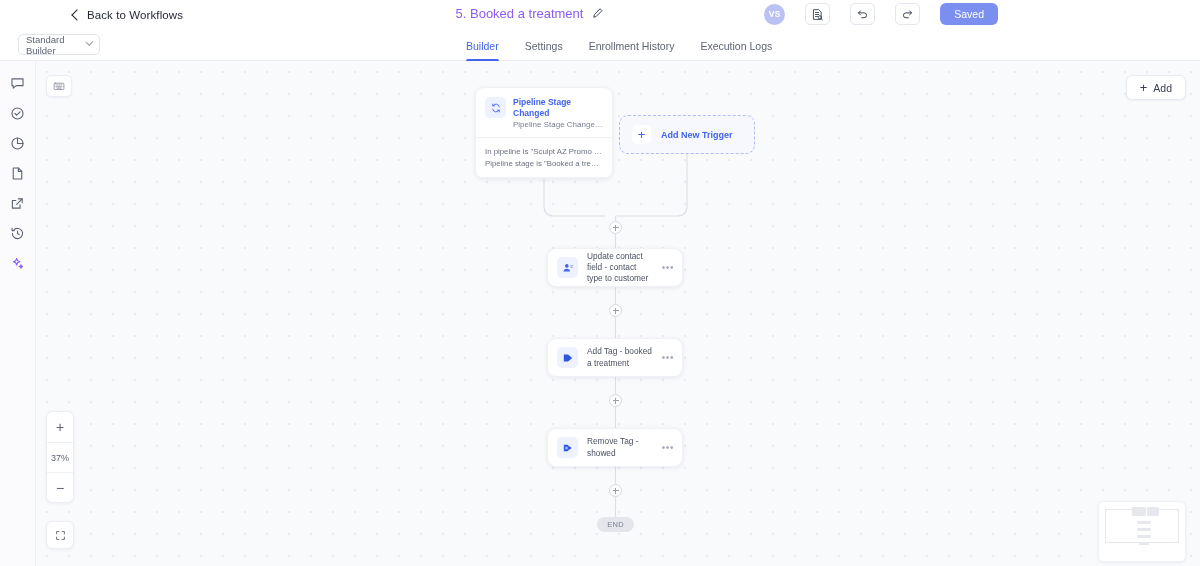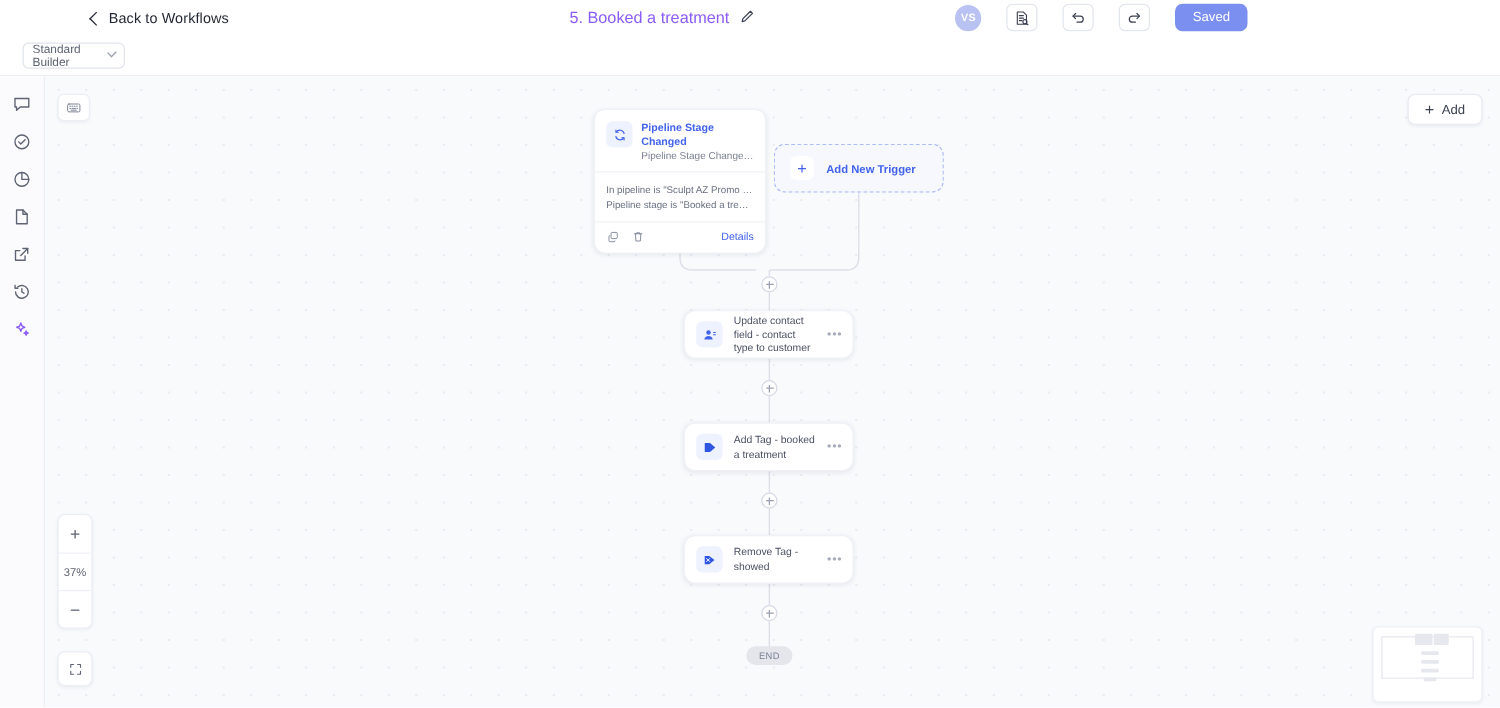--- a/index.html
+++ b/index.html
@@ -288,20 +288,26 @@
       <button class="saved-btn">Saved</button>
     </div>
   </div>
 
   <div class="subbar">
     <div class="builder-select">
       <span>Standard Builder</span>
       <span class="chev-down"></span>
     </div>
 
+    <div class="tabs">
+      <div class="tab active">Builder</div>
+      <div class="tab">Settings</div>
+      <div class="tab">Enrollment History</div>
+      <div class="tab">Execution Logs</div>
+    </div>
 
   </div>
 
   <div class="rail">
     <svg class="rail-ico" viewBox="0 0 20 20" fill="none" stroke="#5e6473" stroke-width="1.3" stroke-linecap="round" stroke-linejoin="round">
       <path d="M3.5 4.5h13v8h-8l-3.5 3v-3h-1.5z"></path>
     </svg>
     <svg class="rail-ico" viewBox="0 0 20 20" fill="none" stroke="#5e6473" stroke-width="1.3" stroke-linecap="round" stroke-linejoin="round">
       <circle cx="10" cy="10" r="6.5"></circle>
         <path d="M7 10l2 2 4-4"></path>
@@ -377,32 +383,20 @@
         </div>
         <div style="min-width:0">
           <div class="tc-title">Pipeline Stage Changed</div>
           <div class="tc-sub">Pipeline Stage Changed - Boo...</div>
         </div>
       </div>
       <div class="tc-body">
         <div class="tc-cond">In pipeline is "Sculpt AZ Promo Bookin...</div>
         <div class="tc-cond">Pipeline stage is "Booked a treatment"</div>
       </div>
-      <div class="tc-foot">
-        <svg class="tc-foot-ico" viewBox="0 0 20 20" fill="none" stroke="#7b8194" stroke-width="1.3" stroke-linejoin="round">
-          <rect x="7" y="3.5" width="9" height="9" rx="1.5"></rect>
-            <path d="M13 15.5a1.5 1.5 0 0 1-1.5 1.5h-6A1.5 1.5 0 0 1 4 15.5v-6A1.5 1.5 0 0 1 5.5 8"></path>
-        </svg>
-        <svg class="tc-foot-ico" viewBox="0 0 20 20" fill="none" stroke="#7b8194" stroke-width="1.3" stroke-linecap="round" stroke-linejoin="round">
-          <path d="M4.5 5.5h11"></path>
-            <path d="M8 5.5V4h4v1.5"></path>
-            <path d="M6 5.5l.8 10.5h6.4L14 5.5"></path>
-        </svg>
-        <span class="tc-details">Details</span>
-      </div>
     </div>
 
     <div class="add-trigger">
       <span class="at-plus">+</span>
       <span class="at-label">Add New Trigger</span>
     </div>
 
     <div class="conn-plus p1"></div>
     <div class="conn-plus p2"></div>
     <div class="conn-plus p3"></div>

